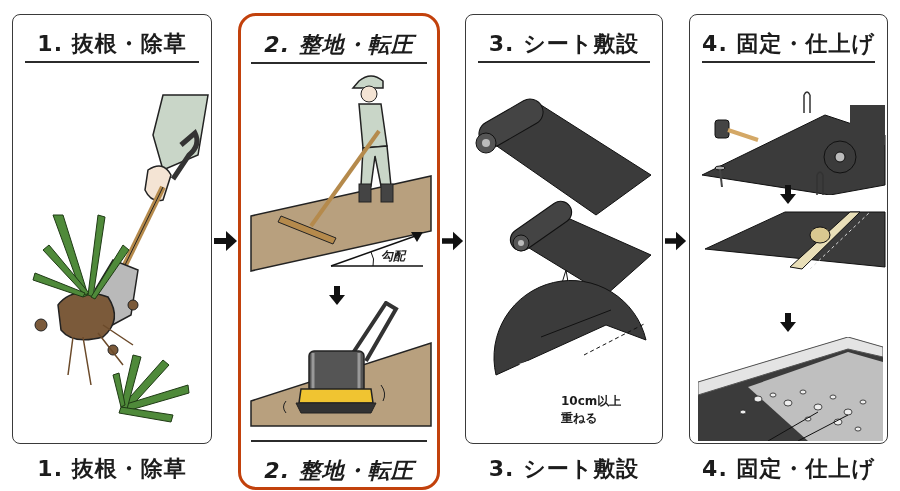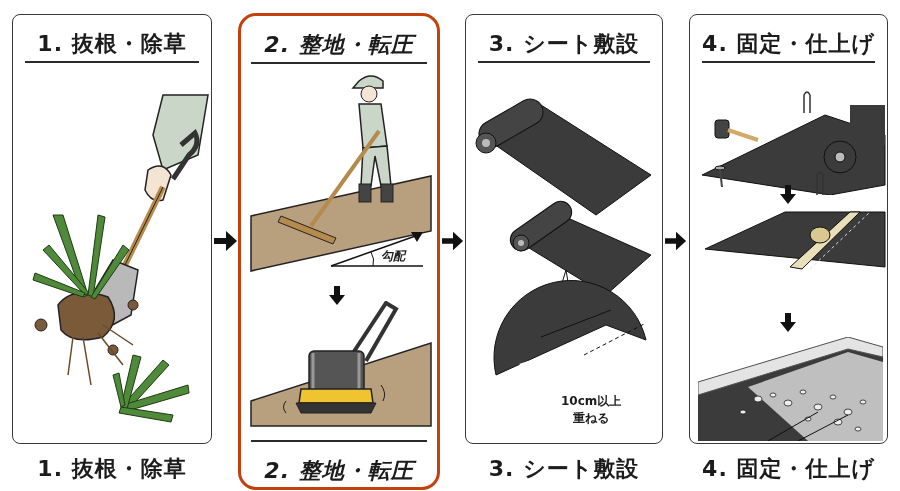--- a/index.html
+++ b/index.html
@@ -123,21 +123,21 @@
       <circle cx="55" cy="178" r="3" fill="#bbb"></circle>
     <line x1="100" y1="205" x2="80" y2="270" stroke="#111"></line>
     <line x1="100" y1="205" x2="110" y2="265" stroke="#111"></line>
     <path d="M30 310 A75 75 0 1 1 180 275 L140 260 Z" fill="#3b3b3b" stroke="#111"></path>
     <line x1="75" y1="272" x2="145" y2="245" stroke="#111"></line>
     <line x1="118" y1="290" x2="180" y2="258" stroke="#111" stroke-dasharray="4,3"></line>
     <line x1="55" y1="300" x2="110" y2="318" stroke="#fff" stroke-width="2"></line>
     <polygon points="53,299 62,296 60,304" fill="#fff"></polygon>
     <polygon points="112,319 103,322 104,314" fill="#fff"></polygon>
   </svg>
-  <div class="note" style="left:95px;top:378px;text-align:center;">
+  <div class="note" style="left:95px;top:378px;text-align:left;">
     <div>10cm以上</div>
     <div>重ねる</div>
   </div>
 </div>
 <div class="blabel" style="left:465px;width:198px;top:454px;">3. シート敷設</div>
 
 <svg class="arrow" style="left:665px;top:230px;" width="22" height="22" viewBox="0 0 24 22">
   <rect x="0" y="8" width="13" height="6" fill="#111"></rect>
     <polygon points="12,1 23,11 12,21" fill="#111"></polygon>
 </svg>

